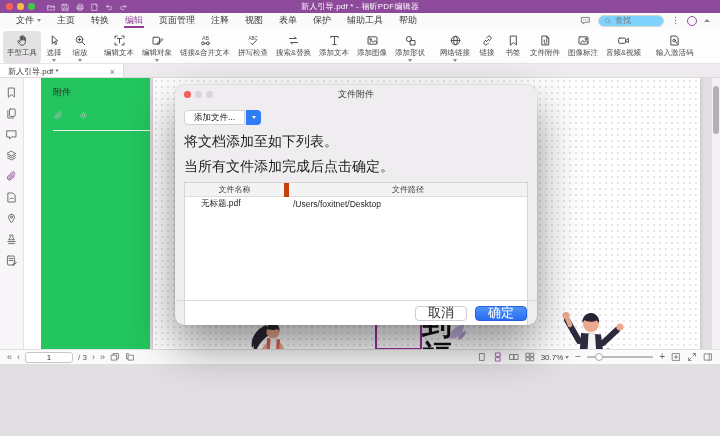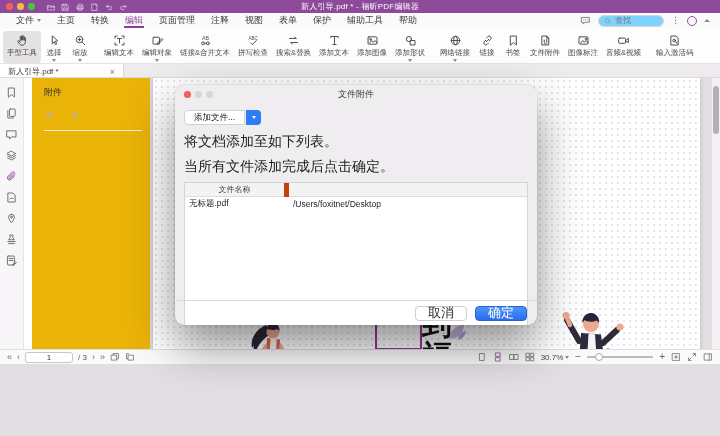--- a/index.html
+++ b/index.html
@@ -45,21 +45,21 @@
   
   .tabbar{position:absolute;top:64px;left:0;right:0;height:14px;background:#edebee;border-bottom:1px solid #dcd8dc;display:flex}
   .tab{background:#fff;width:124px;display:flex;align-items:flex-end;gap:6px;padding:0 8px;font-size:8px;color:#3a3a3a;border-right:1px solid #dcd8dc}
   .tab .close{margin-left:auto;color:#777;font-size:9px;line-height:9px}
 
   
   .main{position:absolute;top:78px;left:0;right:0;bottom:15px}
   .rail{position:absolute;left:0;top:0;bottom:0;width:24px;background:#f8f6f8;border-right:1px solid #e6e2e6;display:flex;flex-direction:column;align-items:center;padding-top:8px;gap:8px}
   .rail .ic{width:13px;height:13px;color:#6e6e6e}
   .rail .ractive .ic{color:#8d3f97}
-  .panel{position:absolute;left:32px;top:0;bottom:0;width:126px;background:#eab308;border-right:4px solid #f97316;padding:8px 12px 0}
+  .panel{position:absolute;left:41px;top:0;bottom:0;width:126px;background:#22c55e;border-right:4px solid #f97316;padding:8px 12px 0}
   .panel-title{font-size:9px;color:#2f2f2f}
   .panel-tools{display:flex;gap:14px;margin-top:11px;padding-bottom:9px;border-bottom:1px solid #ececec}
   .panel-tools .ic{width:11px;height:11px;color:#b7b3b7}
 
   .docarea{position:absolute;left:150px;top:0;right:0;bottom:0;background:#e2dfe2;overflow:hidden}
   .page{position:absolute;left:3px;top:0;width:547px;height:343px;background:#fff;box-shadow:0 0 4px rgba(60,40,70,.25);
         background-image:radial-gradient(#e9e2ea 0.7px,transparent 0.9px);background-size:6px 6px;overflow:hidden}
   .band{position:absolute;left:0;right:0;bottom:0;height:14px;background:#ddd5ee}
   .deco-rect{position:absolute;left:222px;top:228px;width:47px;height:44px;border:2px solid #a0309c;background:transparent}
   .vchars{position:absolute;left:262px;top:230px;width:44px;text-align:center;font-family:"Liberation Serif","DejaVu Serif",serif;font-weight:bold;color:#111;font-size:30px;line-height:32px}
@@ -80,21 +80,21 @@
   .addbtn{display:inline-flex;height:15px;margin-top:2px}
   .addbtn .abmain{background:#fff;border:1px solid #d2d0d2;border-radius:4px 0 0 4px;padding:0 9px;font-size:8.5px;line-height:13px;color:#222}
   .addbtn .abdrop{width:15px;margin-left:1px;background:#2e7cf6;border-radius:0 4px 4px 0;display:flex;align-items:center;justify-content:center}
   .addbtn .abdrop .tri-down{border-top-color:#fff}
   .hint{font-size:14px;color:#242424;margin-top:7.5px}
   .dtable{margin-top:6px;border:1px solid #d6d4d6;background:#fff;height:146px}
   .dthead{display:flex;height:14px;background:#f4f3f4;border-bottom:1px solid #ddd;align-items:center;font-size:8px;color:#3f3f3f}
   .dthead .c1{width:104px;text-align:center;border-right:5px solid #c2410c;height:14px;line-height:13px}
   .dthead .c2{flex:1;text-align:center}
   .dtrow{display:flex;height:14px;align-items:center;font-size:8.5px;color:#1d1d1d}
-  .dtrow .c1{width:104px;padding-left:4px}
+  .dtrow .c1{width:104px;padding-left:16px}
   .dtrow .c2{flex:1;padding-left:4px}
   .dlg-footer{position:absolute;left:0;right:0;bottom:0;height:25px;border-top:1px solid #dbd9db;display:flex;align-items:center;justify-content:flex-end;gap:8px;padding:0 10px}
   .btn{height:15px;border-radius:4px;display:flex;align-items:center;justify-content:center;padding:0 12px;font-size:13px}
   .btn.cancel{background:#fff;border:1px solid #cfcdcf;color:#2b2b2b}
   .btn.ok{background:linear-gradient(#4e92f9,#2a6cee);border:1px solid #2563dd;color:#fff}
 
   
   .statusbar{position:absolute;left:0;right:0;bottom:0;height:15px;background:#fbfafb;border-top:1px solid #e2dee2;display:flex;align-items:center;padding:0 7px;gap:5px;font-size:8px;color:#555;z-index:6}
   .statusbar .nav-glyph{font-size:9px;color:#6a6a6a;line-height:10px}
   .pagebox{width:48px;height:11px;border:1px solid #c9c6c9;border-radius:3px;background:#fff;text-align:center;font-size:8px;color:#333;outline:0;font-family:inherit}
@@ -524,20 +524,21 @@
         <span class="abmain">添加文件...</span>
         <span class="abdrop">
             <span class="tri-down"></span>
           </span>
       </div>
       <div class="hint">将文档添加至如下列表。</div>
       <div class="hint">当所有文件添加完成后点击确定。</div>
       <div class="dtable">
         <div class="dthead">
           <span class="c1">文件名称</span>
+          <span class="c2">文件路径</span>
         </div>
         <div id="table-rows">
             <div class="dtrow">
               <span class="c1">无标题.pdf</span>
               <span class="c2">/Users/foxitnet/Desktop</span>
             </div>
           </div>
       </div>
     </div>
     <div class="dlg-footer">

